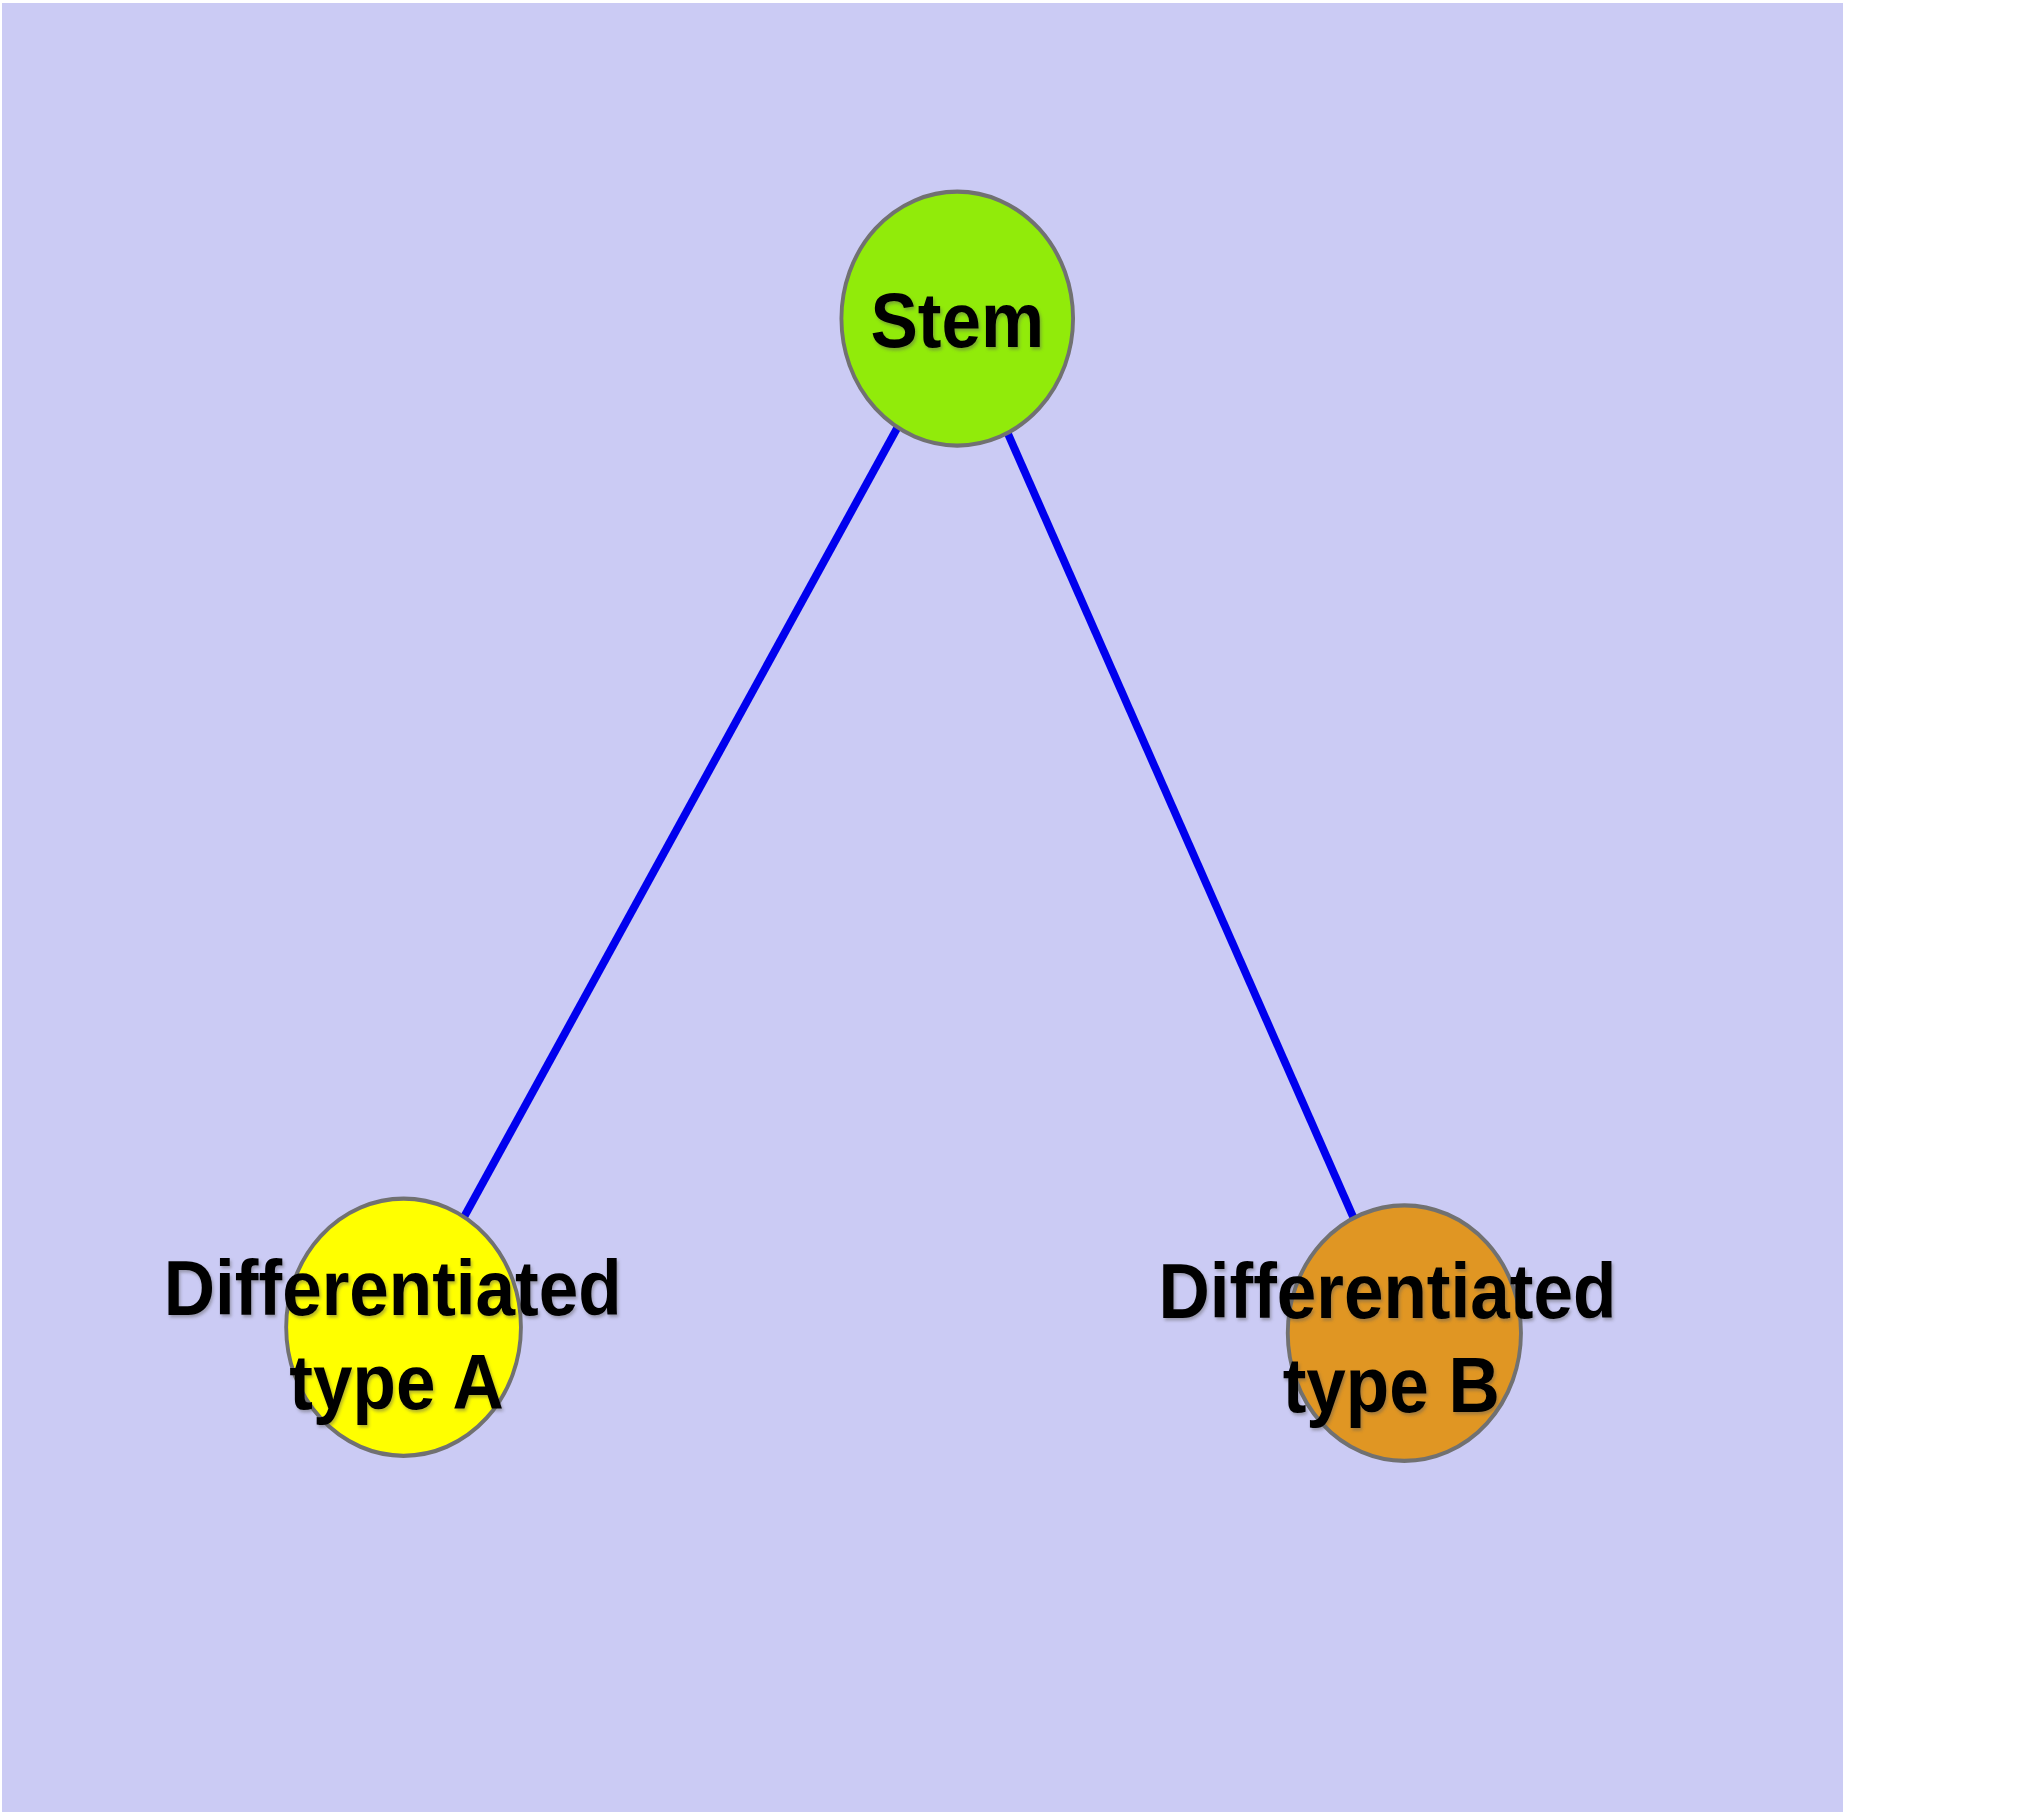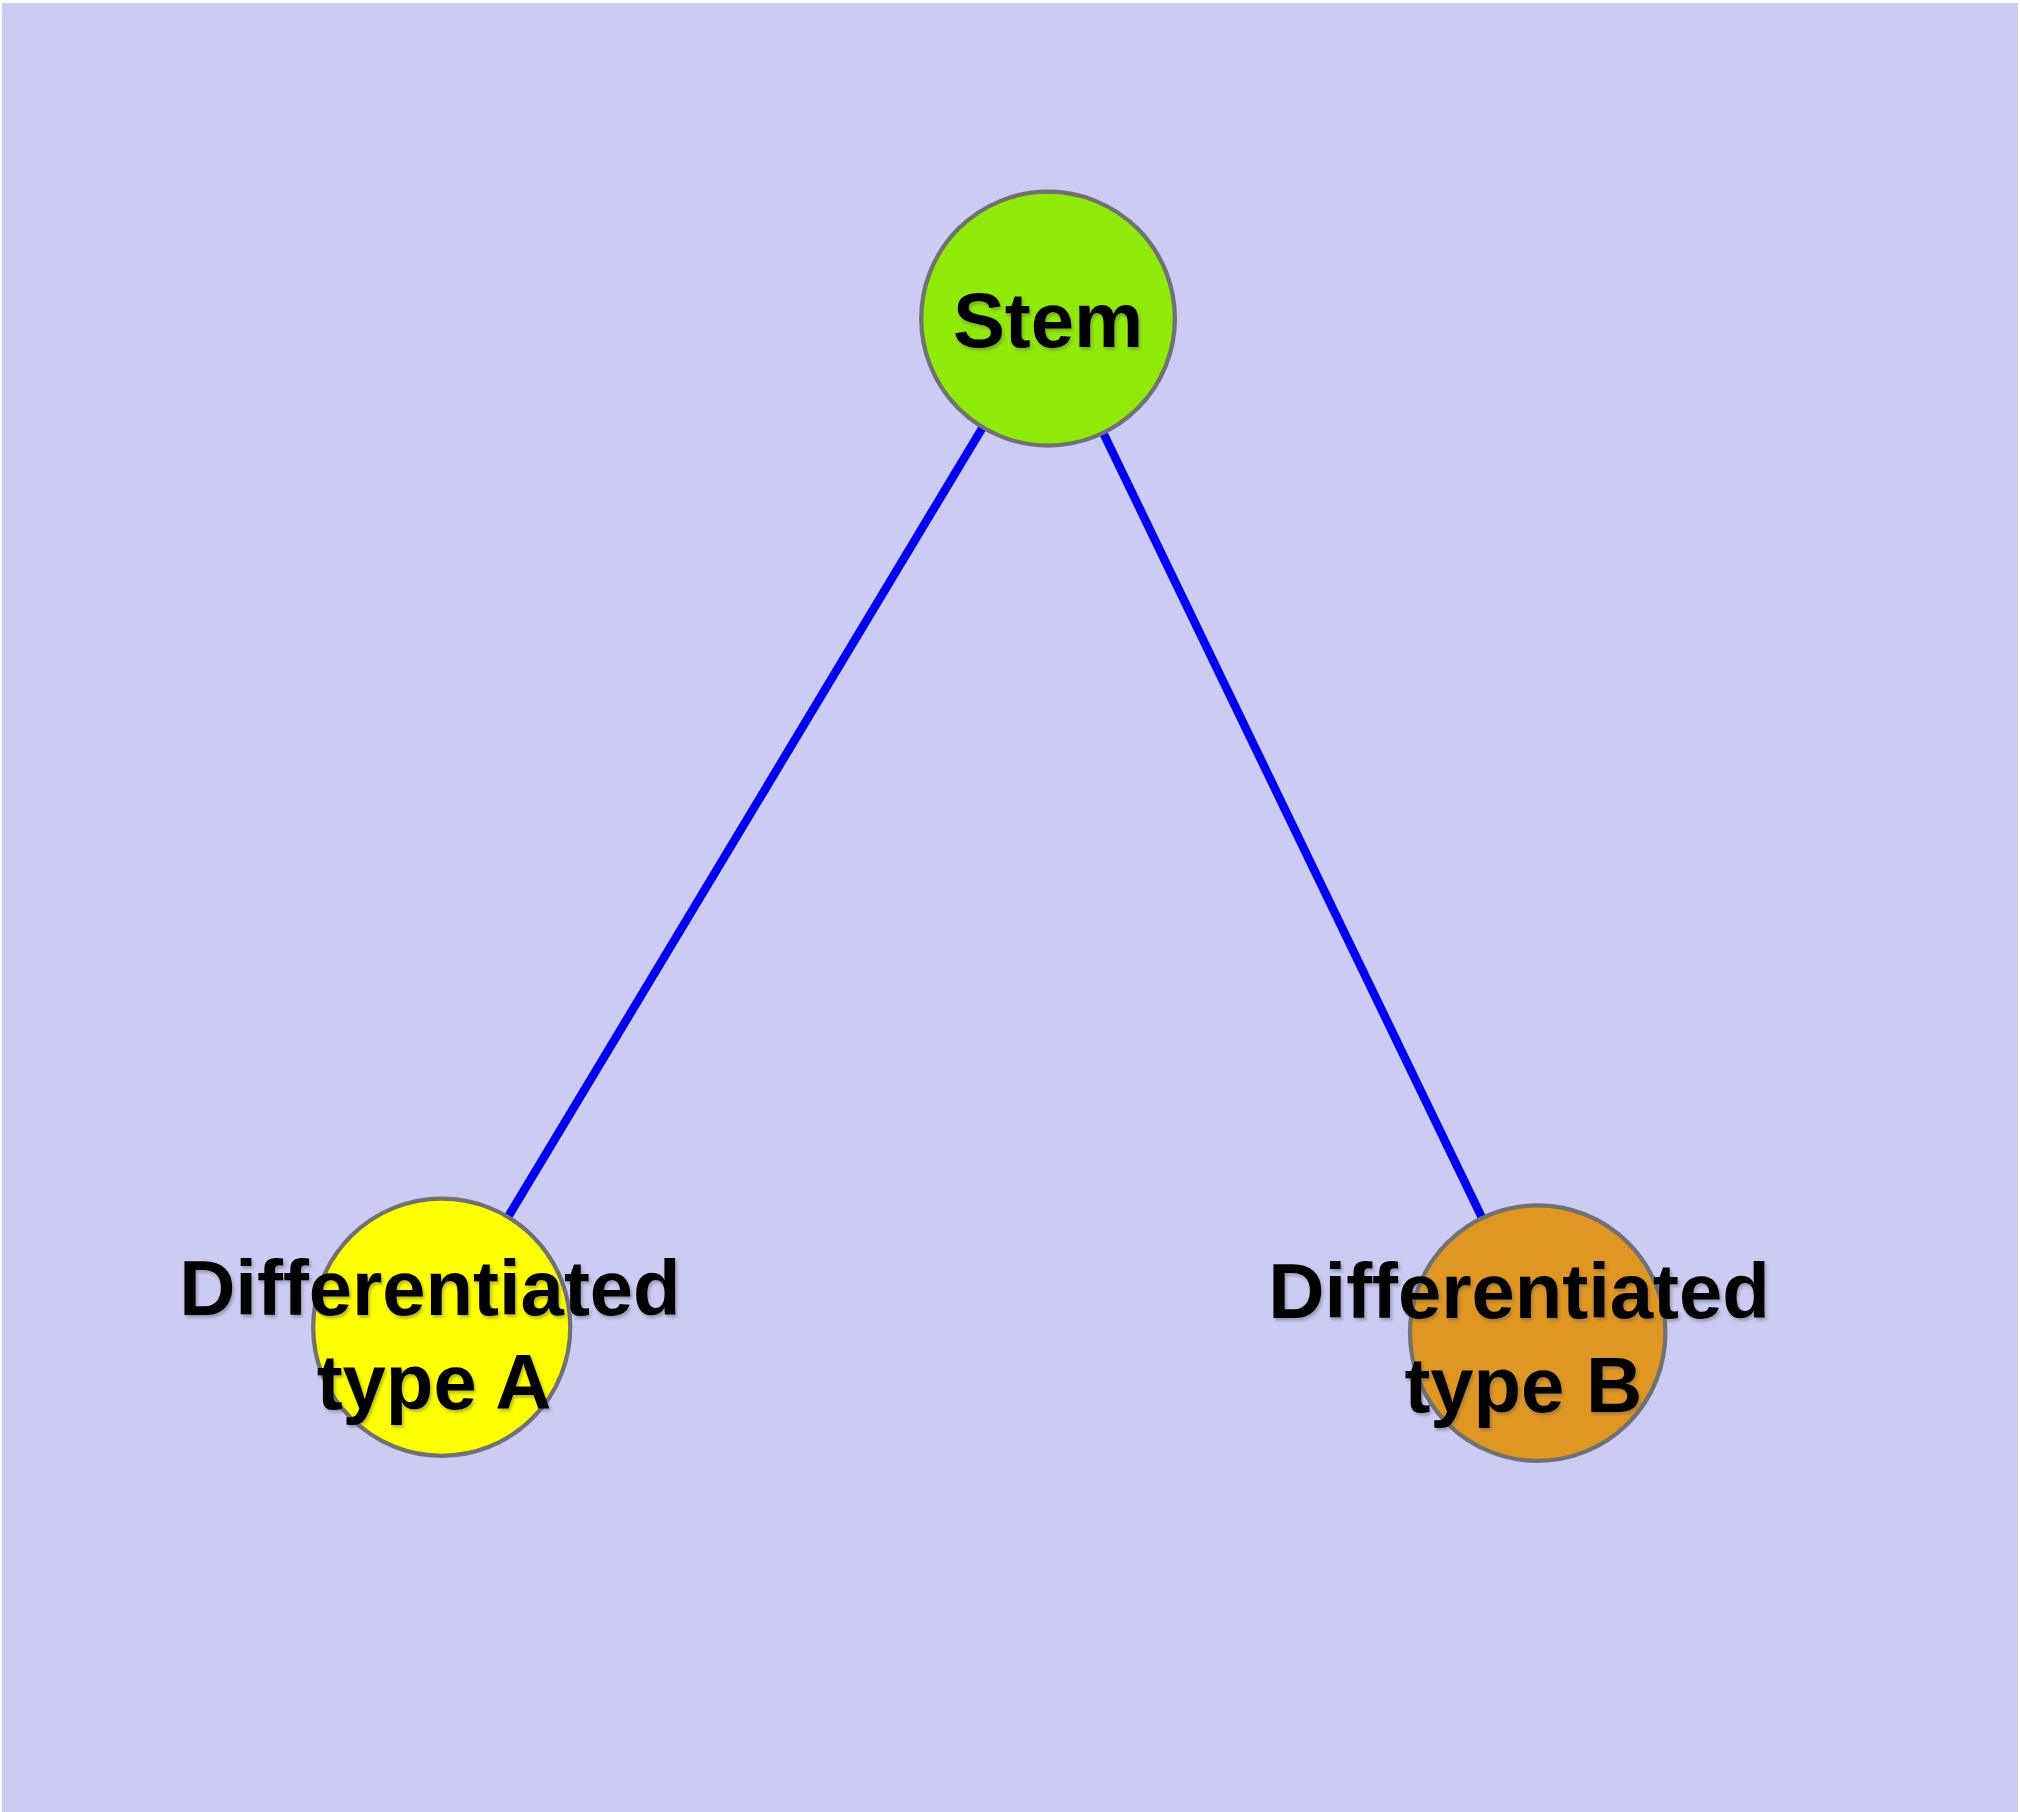--- a/index.html
+++ b/index.html
@@ -7,21 +7,21 @@
     padding: 0;
     width: 2021px;
     height: 1812px;
     background: #ffffff;
     overflow: hidden;
   }
   .canvas-frame {
     position: absolute;
     top: 3.4px;
     left: 1.7px;
-    width: 2016px;
+    width: 1841px;
     height: 1809px;
   }
   svg {
     display: block;
     width: 100%;
     height: 100%;
   }
   .node-circle {
     stroke-width: 5px;
   }

